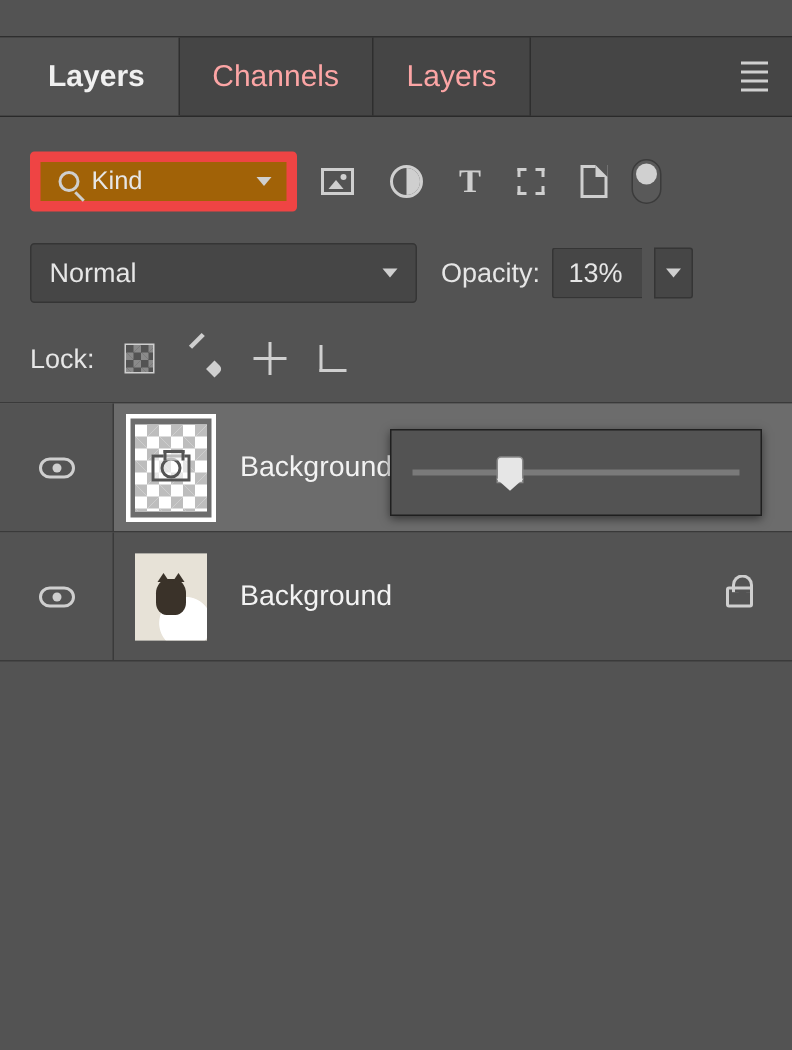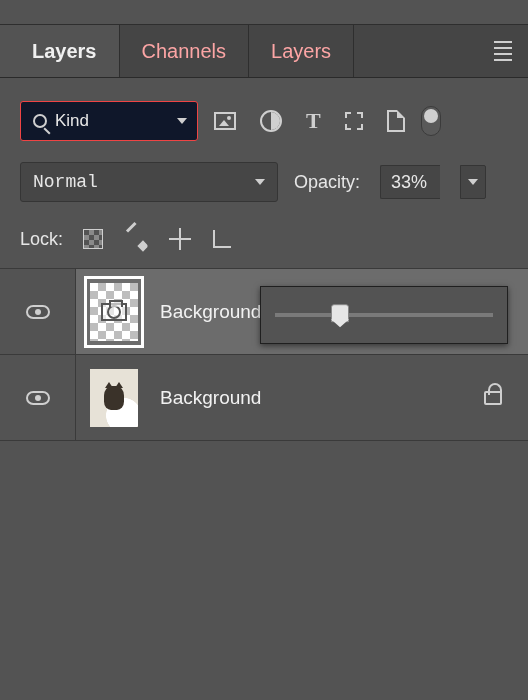--- a/index.html
+++ b/index.html
@@ -58,22 +58,22 @@
     align-items: center;
     padding: 0 20px;
     gap: 16px;
   }
   .row1 { margin-top: 22px; height: 42px; }
 
   .kind-filter {
     display: flex;
     align-items: center;
     height: 40px;
-    background: #0f172a;
-    border: 1px solid #ef4444;
+    background: #a16207;
+    border: 7px solid #ef4444;
     border-radius: 3px;
     padding: 0 10px 0 12px;
     width: 178px;
     justify-content: space-between;
   }
   .kind-filter .left {
     display: flex; align-items: center; gap: 8px;
     color: #e6e6e6;
     font-size: 17px;
   }
@@ -132,25 +132,25 @@
     border-radius:50%; background:#d0d0d0;
   }
 
   
   .row2 { margin-top: 20px; height: 40px; }
 
   .blend-select {
     display:flex; align-items:center; justify-content:space-between;
     width: 258px; height:40px;
     background:#464646; border:1px solid #353535; border-radius:3px;
-    padding: 0 12px; font-size:18px;font-family:Liberation Mono, monospace;
+    padding: 0 12px; font-size:18px;
   }
 
   .opacity-wrap {
-    display:flex; align-items:center; gap:20px; font-size:18px;
+    display:flex; align-items:center; gap:8px; font-size:18px;
   }
   .opacity-field {
     display:flex; align-items:center; height:34px;
     background:#464646; border:1px solid #353535; border-radius:2px;
     padding: 0 10px; font-size:18px; min-width:60px;
     border-right: none;
     border-top-right-radius:0; border-bottom-right-radius:0;
   }
   .opacity-chev {
     height:34px; width:26px;
@@ -369,21 +369,21 @@
   </div>
 
   <div class="row row2">
     <div class="blend-select">
       <span>Normal</span>
       <span class="chev"></span>
     </div>
     <div class="opacity-wrap">
       <span>Opacity:</span>
       <span class="opacity-field">
-        <span>33%</span>
+        <span>13%</span>
       </span>
       <span class="opacity-chev">
         <span class="chev"></span>
       </span>
     </div>
   </div>
 
   <div class="row row3">
     <div class="lock-row">
       <span>Lock:</span>

